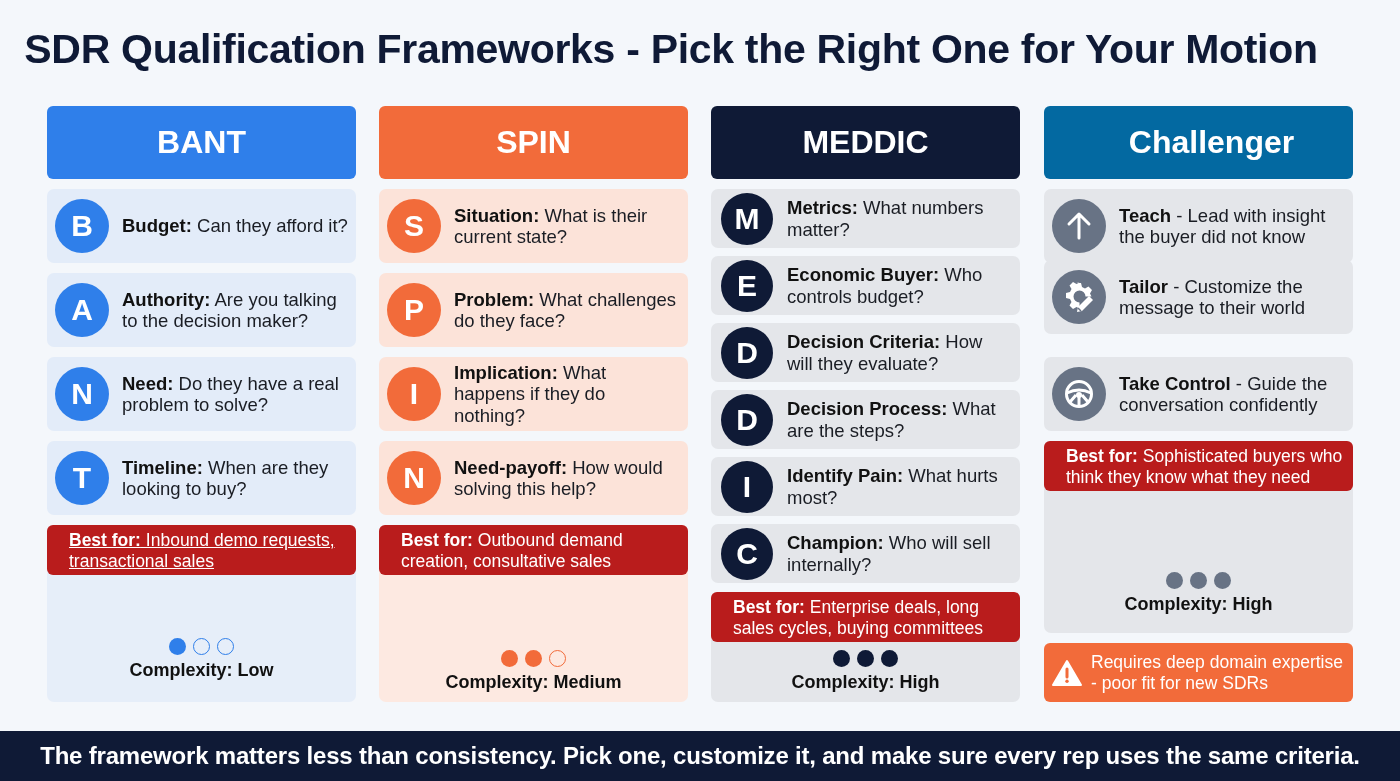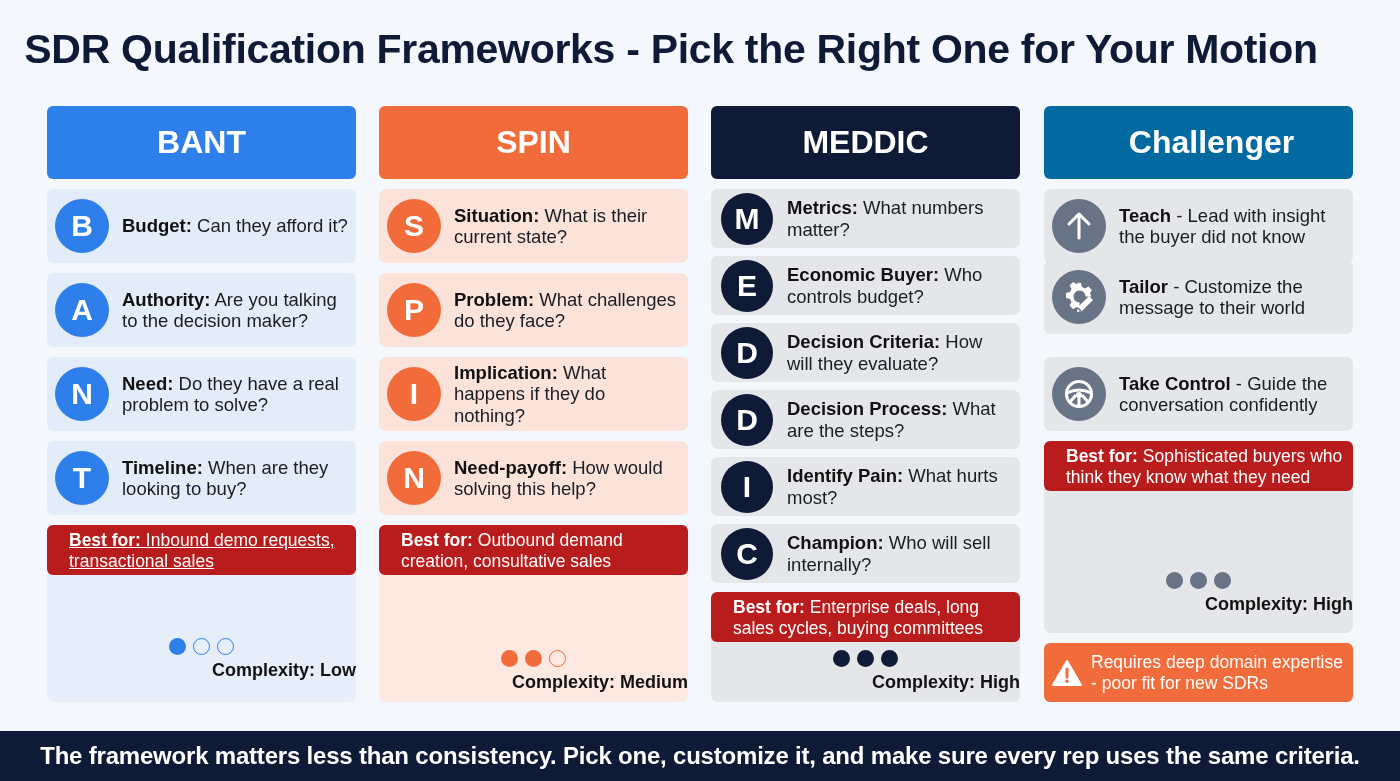--- a/index.html
+++ b/index.html
@@ -41,21 +41,21 @@
     font-size: 18.5px; line-height: 21.5px; color: #1a1d24; padding-right: 8px;
   }
   .item .txt b { font-weight: 700; color: #111; }
   .bestfor {
     position: absolute; left: 0; width: 309px; height: 50px;
     background: #b91c1c; border-radius: 6px; color: #fff;
     font-size: 17.5px; line-height: 21px; padding: 5px 10px 0 22px;
   }
   .bestfor b { font-weight: 700; }
   .complexity {
-    position: absolute; left: 0; width: 309px; text-align: right;
+    position: absolute; left: 0; width: 309px; text-align: center;
   }
   .dots { display: flex; justify-content: center; gap: 7px; height: 18px; }
   .dot { width: 17px; height: 17px; border-radius: 50%; }
   .complexity .clabel {
     font-size: 18px; font-weight: 700; color: #111; margin-top: 4px;
   }
   .warning {
     position: absolute; left: 0; width: 309px; height: 59px; top: 537px;
     background: #f26b3a; border-radius: 6px; color: #fff;
     display: flex; align-items: center;

